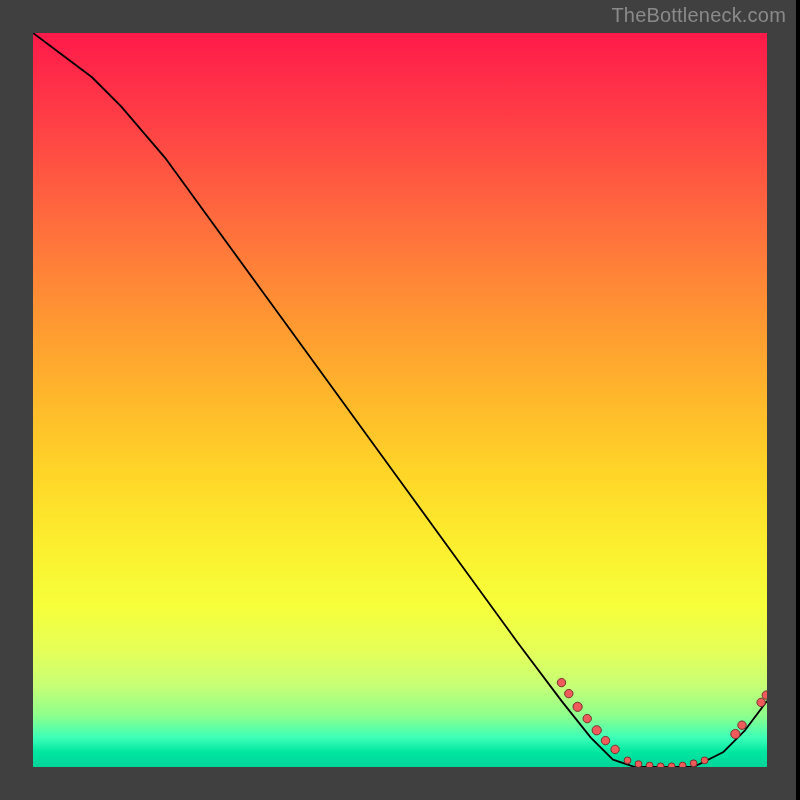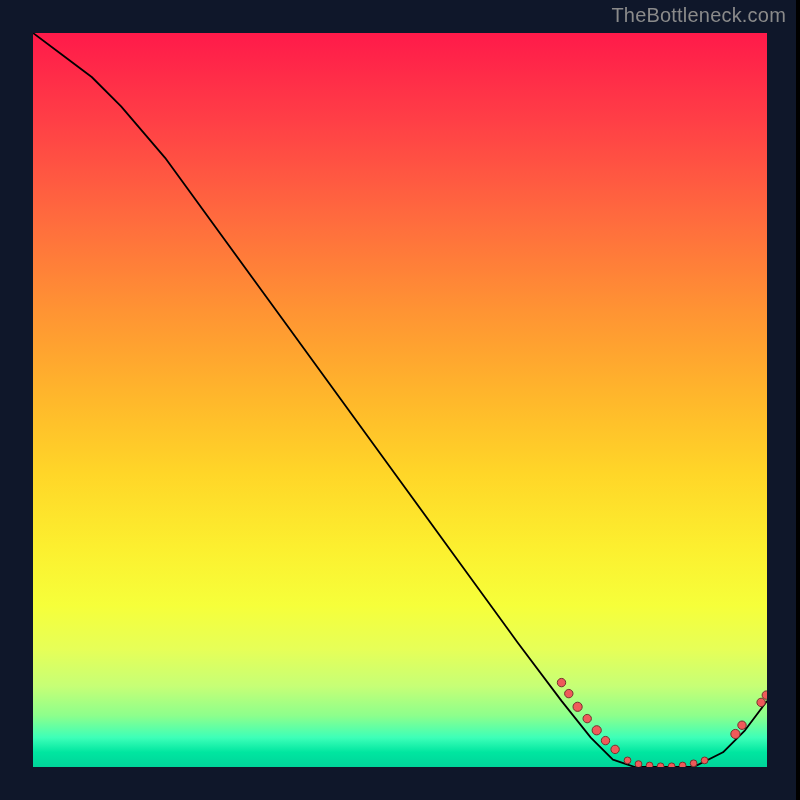--- a/index.html
+++ b/index.html
@@ -8,21 +8,21 @@
     width: 800px;
     height: 800px;
     background: #000;
     overflow: hidden;
     font-family: Arial, Helvetica, sans-serif;
   }
   .frame {
     position: relative;
     width: 796px;
     height: 800px;
-    background: #0f172a;
+    background: #404040;
   }
   .attribution {
     position: absolute;
     top: 4px;
     right: 10px;
     color: #8a8a8a;
     font-size: 20px;
     font-weight: 500;
     letter-spacing: 0.2px;
   }

